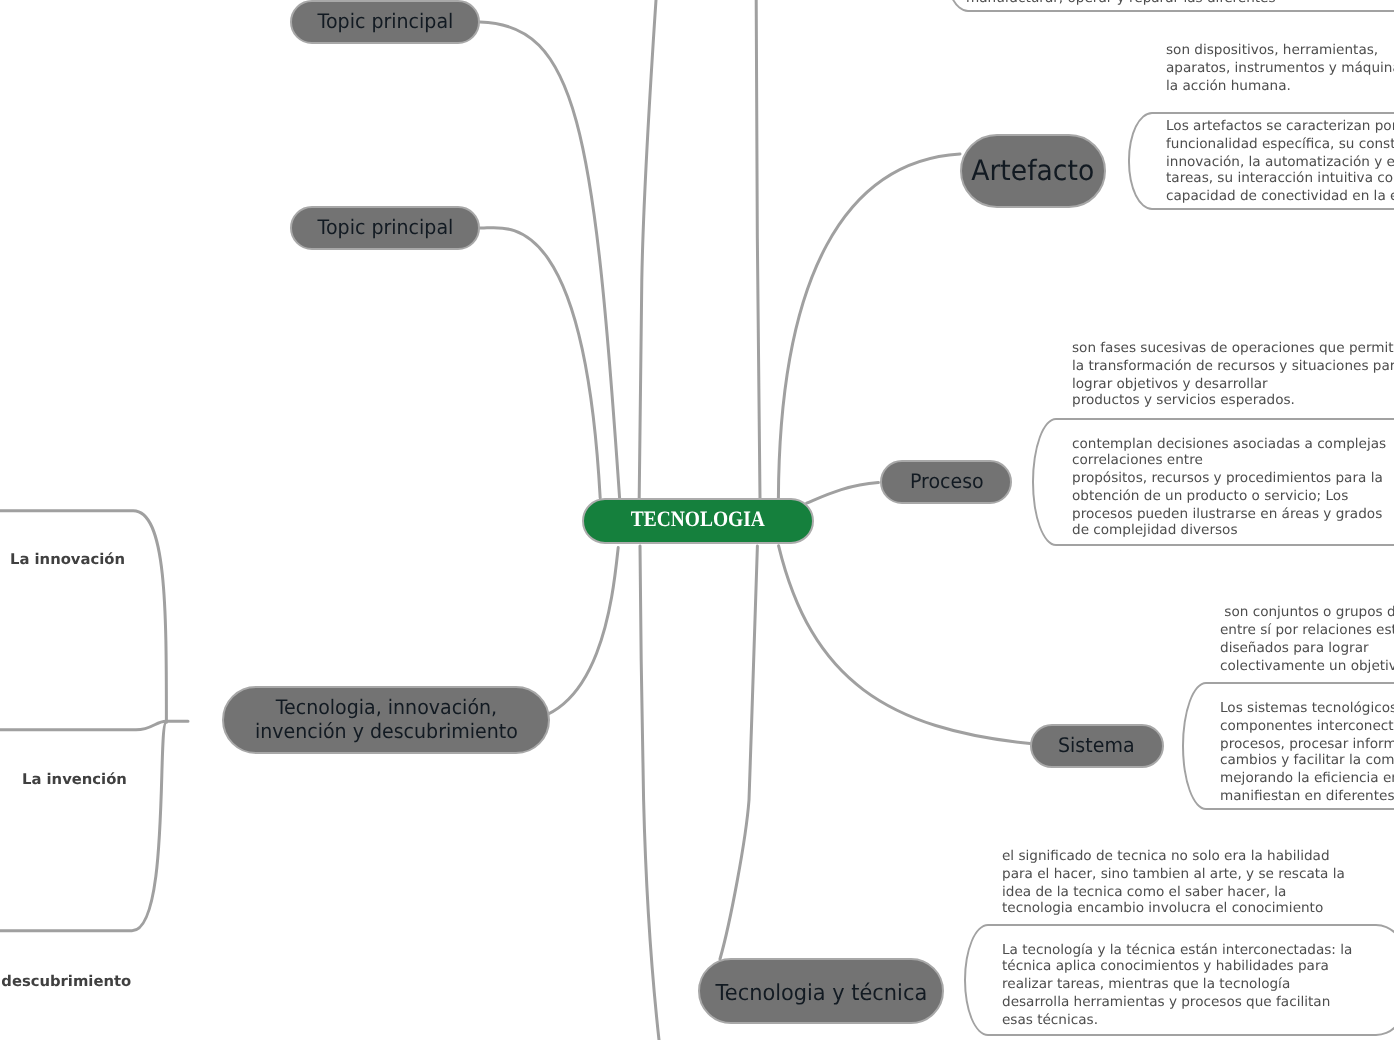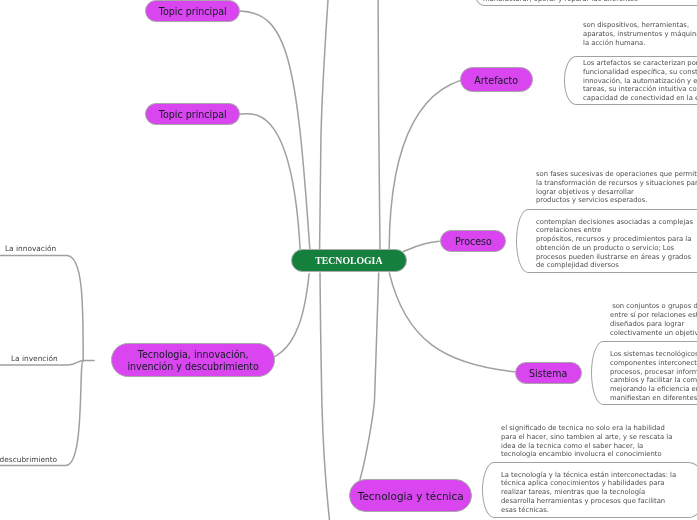--- a/index.html
+++ b/index.html
@@ -3,26 +3,26 @@
 <meta charset="utf-8">
 <style>
   html,body{margin:0;padding:0;background:#fff;}
   body{width:697px;height:520px;overflow:hidden;font-family:"DejaVu Sans",sans-serif;
        -webkit-font-smoothing:antialiased;}
   #stage{position:relative;width:697px;height:520px;overflow:hidden;background:#fff;}
   svg.links{position:absolute;left:0;top:0;width:697px;height:520px;pointer-events:none;}
 
   .node{position:absolute;box-sizing:border-box;display:flex;align-items:center;
         justify-content:center;text-align:center;line-height:11.6px;z-index:3;}
-  .blue{background:#d946ef;border:1.1px solid #a8a8a8;border-radius:999px;color:#121a22;}
+  .blue{background:#737373;border:1.1px solid #a8a8a8;border-radius:999px;color:#121a22;}
   .pink{background:#15803d;border:1.3px solid #acacac;border-radius:999px;color:#fff;
         font-family:"Liberation Serif",serif;font-weight:700;}
   .pink span{display:inline-block;transform:scaleX(.885);}
   .blue span{display:inline-block;transform:scaleX(.95);position:relative;top:1px;}
-  .plain{position:absolute;color:#404040;font-weight:400;white-space:nowrap;z-index:3;}
+  .plain{position:absolute;color:#404040;font-weight:700;white-space:nowrap;z-index:3;margin-top:31px;}
   .para{position:absolute;color:#4d4d4d;white-space:pre;z-index:2;}
   .boxed{position:absolute;border:1px solid #a2a2a2;box-sizing:border-box;background:#fff;z-index:1;}
 </style>
 </head>
 <body>
 
 <div id="stage">
 
   <svg class="links" viewBox="0 0 697 520" xmlns="http://www.w3.org/2000/svg">
     <g fill="none" stroke="#a0a0a0" stroke-width="1.5" stroke-linecap="round">
@@ -100,21 +100,21 @@
 
   <div class="node pink" style="left:290.8px;top:248.9px;width:116px;height:23.1px;font-size:11px;">
     <span>TECNOLOGIA</span>
   </div>
 
   <div class="node blue" style="left:111px;top:343px;width:164px;height:34px;font-size:10px;">
     <span style="white-space:pre-line">Tecnologia, innovación,
 invención y descubrimiento</span>
   </div>
 
-  <div class="node blue" style="left:460px;top:67px;width:73px;height:25px;font-size:10px;">
+  <div class="node blue" style="left:480px;top:67px;width:73px;height:37px;font-size:14px;">
     <span>Artefacto</span>
   </div>
 
   <div class="node blue" style="left:515px;top:362px;width:67px;height:22px;font-size:10px;">
     <span>Sistema</span>
   </div>
 
   <div class="node blue" style="left:440px;top:230px;width:66px;height:22px;font-size:10px;">
     <span>Proceso</span>
   </div>

